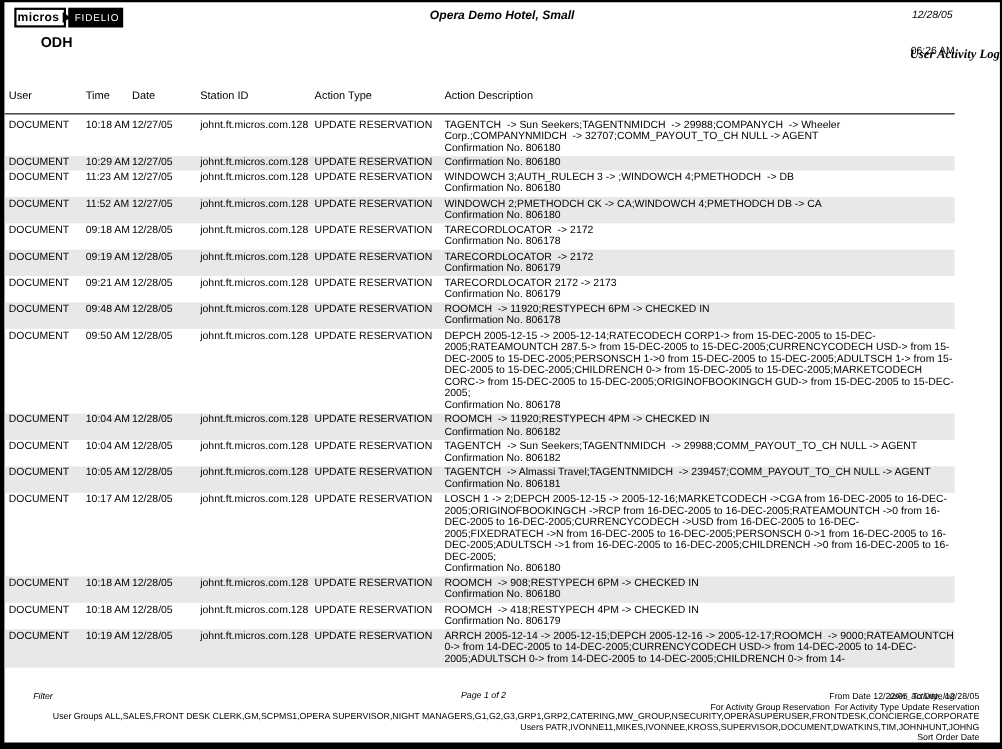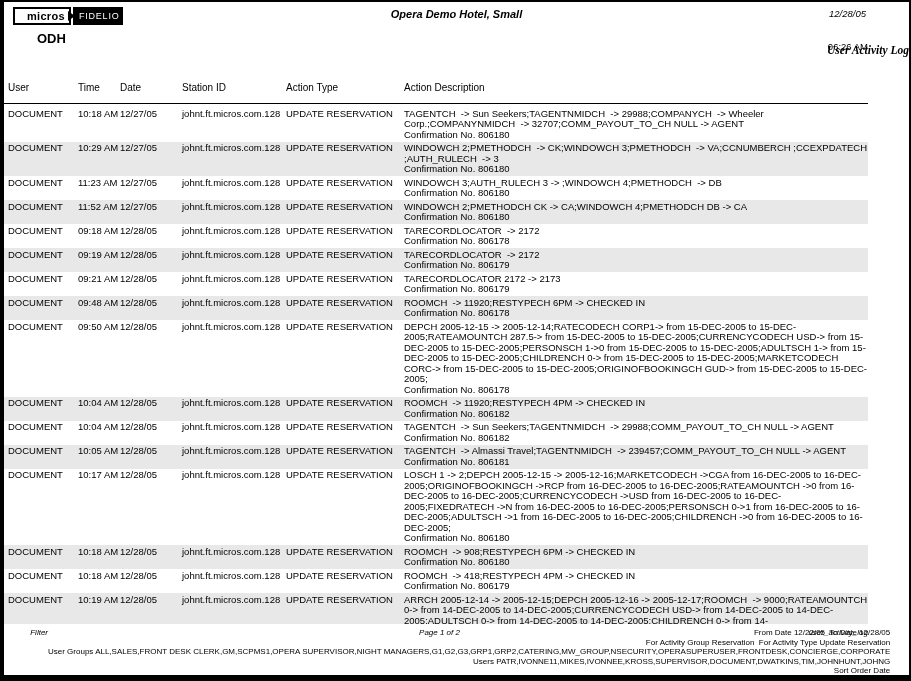--- a/index.html
+++ b/index.html
@@ -6,21 +6,21 @@
   .page {
     position:relative; width:911px; height:681px; box-sizing:border-box;
     background:#fff; color:#000;
     border-style:solid; border-color:#000; border-width:2px 2px 6px 4px;
     font-family:"Liberation Sans", sans-serif; overflow:hidden;
   }
   
   .page-header { position:relative; height:77px; }
   .logo { position:absolute; left:9px; top:5px; display:flex; align-items:stretch; }
   .logo-micros { border:2px solid #000; background:#fff; color:#000; font-weight:700;
-    font-size:11px; line-height:12px; padding:1px 4px 1px 12px; letter-spacing:0.3px; }
+    font-size:11px; line-height:12px; padding:1px 4px 1px 1px; letter-spacing:0.3px; }
   .logo-arrow { width:0; height:0; border-left:7px solid #000; border-top:5px solid transparent;
     border-bottom:5px solid transparent; align-self:center; margin:0 -2px 0 -3px; z-index:1; }
   .logo-fidelio { background:#000; color:#fff; font-weight:400; font-size:9px;
     display:flex; align-items:center; padding:0 4px 0 6px; letter-spacing:0.8px; }
   .property-code { position:absolute; left:33px; top:29px; font-weight:700; font-size:13px; }
   .hotel-name { position:absolute; left:0; right:0; top:6px; text-align:center;
     font-style:italic; font-weight:700; font-size:11px; }
   .print-date { position:absolute; right:43px; top:6px; font-style:italic; font-size:9.5px; }
   .print-time { position:absolute; right:41px; top:39px; font-size:9.5px; }
   .report-title { position:absolute; left:0; right:0; top:42px; text-align:right;
@@ -82,21 +82,20 @@
       </div>
     </div>
 
     <div class="grid-cols row">
       <div class="cell">DOCUMENT</div>
       <div class="cell">10:29 AM</div>
       <div class="cell">12/27/05</div>
       <div class="cell">johnt.ft.micros.com.128</div>
       <div class="cell">UPDATE RESERVATION</div>
       <div>
-        <div class="c-desc">WINDOWCH 2;PMETHODCH  -&gt; CK;WINDOWCH 3;PMETHODCH  -&gt; VA;CCNUMBERCH ;CCEXPDATECH ;AUTH_RULECH  -&gt; 3</div>
         <div>Confirmation No. 806180</div>
       </div>
     </div>
 
     <div class="grid-cols row">
       <div class="cell">DOCUMENT</div>
       <div class="cell">11:23 AM</div>
       <div class="cell">12/27/05</div>
       <div class="cell">johnt.ft.micros.com.128</div>
       <div class="cell">UPDATE RESERVATION</div>

